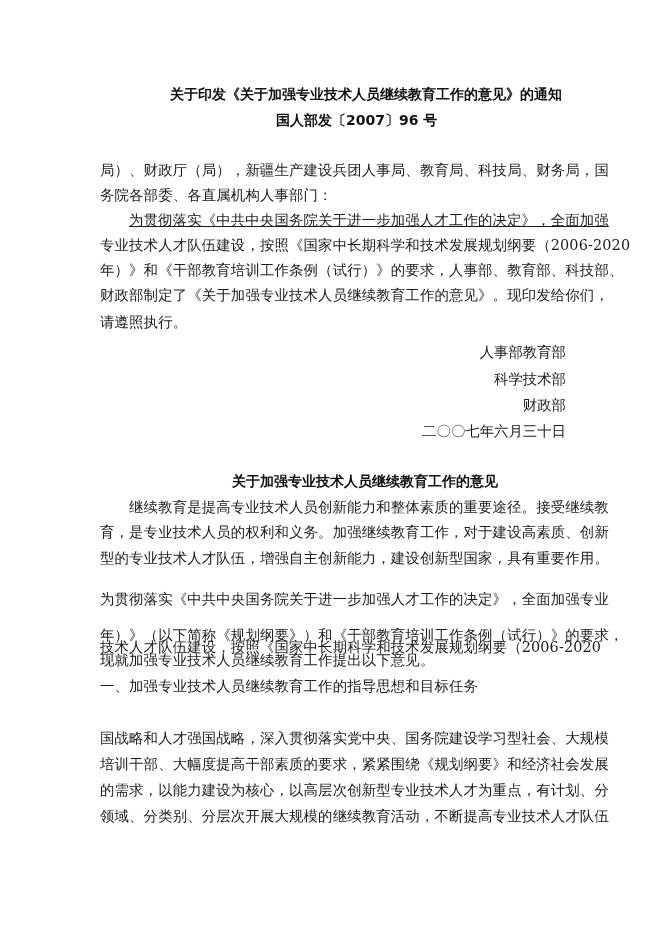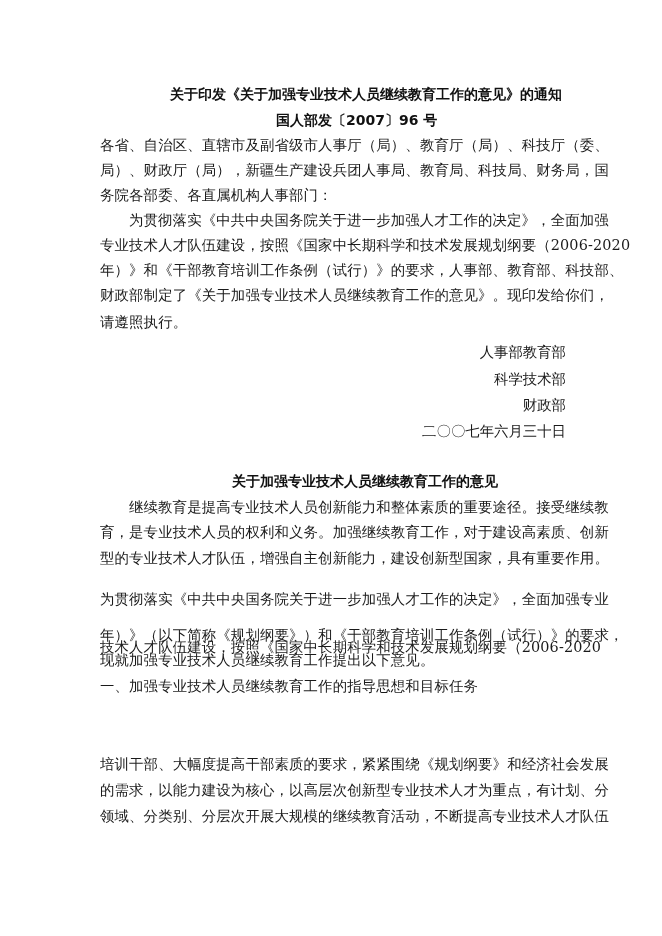--- a/index.html
+++ b/index.html
@@ -23,25 +23,24 @@
     .right { position: absolute; right: 96px; font-size: 14.4px; line-height: 18px; white-space: nowrap; text-align: right; }
   </style>
 </head>
 <body>
 
 <div class="page">
 
   <div class="title" style="left:170px; top:85px;">关于印发《关于加强专业技术人员继续教育工作的意见》的通知</div>
   <div class="title" style="left:276px; top:111px;">国人部发〔2007〕96 号</div>
 
-  <div class="line" style="top:136px;">各省、自治区、直辖市及副省级市人事厅（局）、教育厅（局）、科技厅（委、</div>
   <div class="line" style="top:161px;">局）、财政厅（局），新疆生产建设兵团人事局、教育局、科技局、财务局，国</div>
   <div class="line" style="top:186px;">务院各部委、各直属机构人事部门：</div>
 
-  <div class="line indent" style="top:211px;">为贯彻落实《中共中央国务院关于进一步加强人才工作的决定》，全面加强</div>
+  <div class="line indent" style="top:211px;text-decoration:underline;">为贯彻落实《中共中央国务院关于进一步加强人才工作的决定》，全面加强</div>
   <div class="line" style="top:236px;">专业技术人才队伍建设，按照《国家中长期科学和技术发展规划纲要（2006-2020</div>
   <div class="line" style="top:261px;">年）》和《干部教育培训工作条例（试行）》的要求，人事部、教育部、科技部、</div>
   <div class="line" style="top:286px;">财政部制定了《关于加强专业技术人员继续教育工作的意见》。现印发给你们，</div>
   <div class="line" style="top:313px;">请遵照执行。</div>
 
   <div class="right" style="top:343px;">人事部教育部</div>
   <div class="right" style="top:370px;">科学技术部</div>
   <div class="right" style="top:396px;">财政部</div>
   <div class="right" style="top:422px;">二〇〇七年六月三十日</div>
 
@@ -50,17 +49,18 @@
   <div class="line indent" style="top:498px;">继续教育是提高专业技术人员创新能力和整体素质的重要途径。接受继续教</div>
   <div class="line" style="top:523px;">育，是专业技术人员的权利和义务。加强继续教育工作，对于建设高素质、创新</div>
   <div class="line" style="top:549px;">型的专业技术人才队伍，增强自主创新能力，建设创新型国家，具有重要作用。</div>
   <div class="line" style="top:572px;margin-top:18px;">为贯彻落实《中共中央国务院关于进一步加强人才工作的决定》，全面加强专业</div>
   <div class="line" style="top:600px;margin-top:38px;">技术人才队伍建设，按照《国家中长期科学和技术发展规划纲要（2006-2020</div>
   <div class="line" style="top:626px;">年）》（以下简称《规划纲要》）和《干部教育培训工作条例（试行）》的要求，</div>
   <div class="line" style="top:651px;">现就加强专业技术人员继续教育工作提出以下意见。</div>
 
   <div class="line" style="top:677px;">一、加强专业技术人员继续教育工作的指导思想和目标任务</div>
 
+  <div class="line" style="top:729px;">国战略和人才强国战略，深入贯彻落实党中央、国务院建设学习型社会、大规模</div>
   <div class="line" style="top:755px;">培训干部、大幅度提高干部素质的要求，紧紧围绕《规划纲要》和经济社会发展</div>
   <div class="line" style="top:781px;text-align:right;">的需求，以能力建设为核心，以高层次创新型专业技术人才为重点，有计划、分</div>
   <div class="line" style="top:807px;">领域、分类别、分层次开展大规模的继续教育活动，不断提高专业技术人才队伍</div>
 
 </div>
 
 </body></html>

